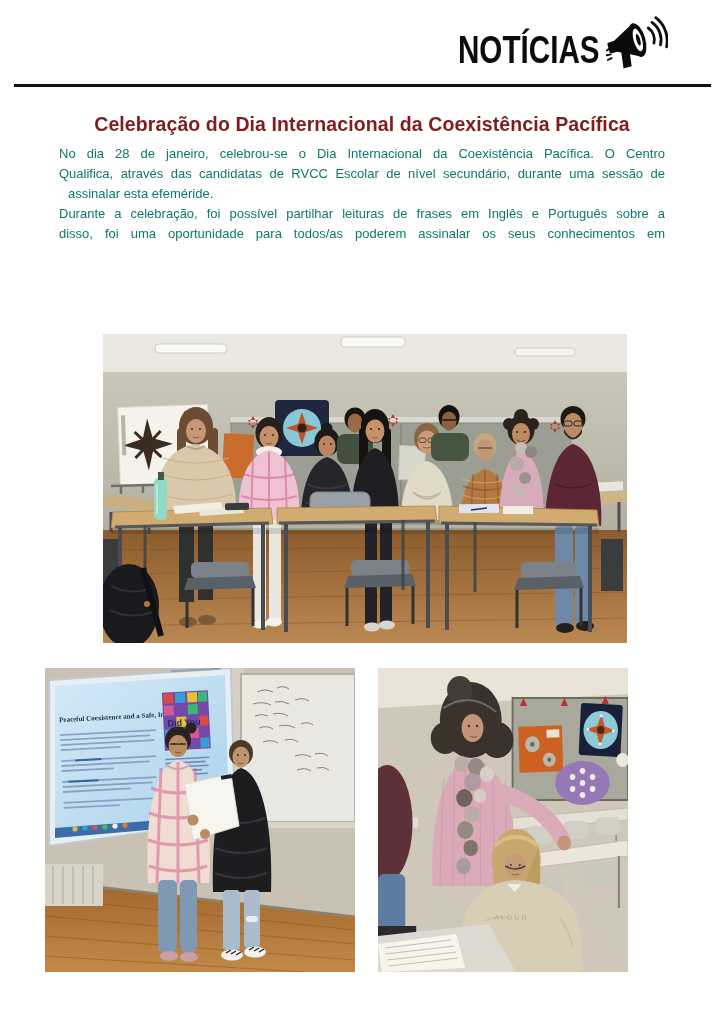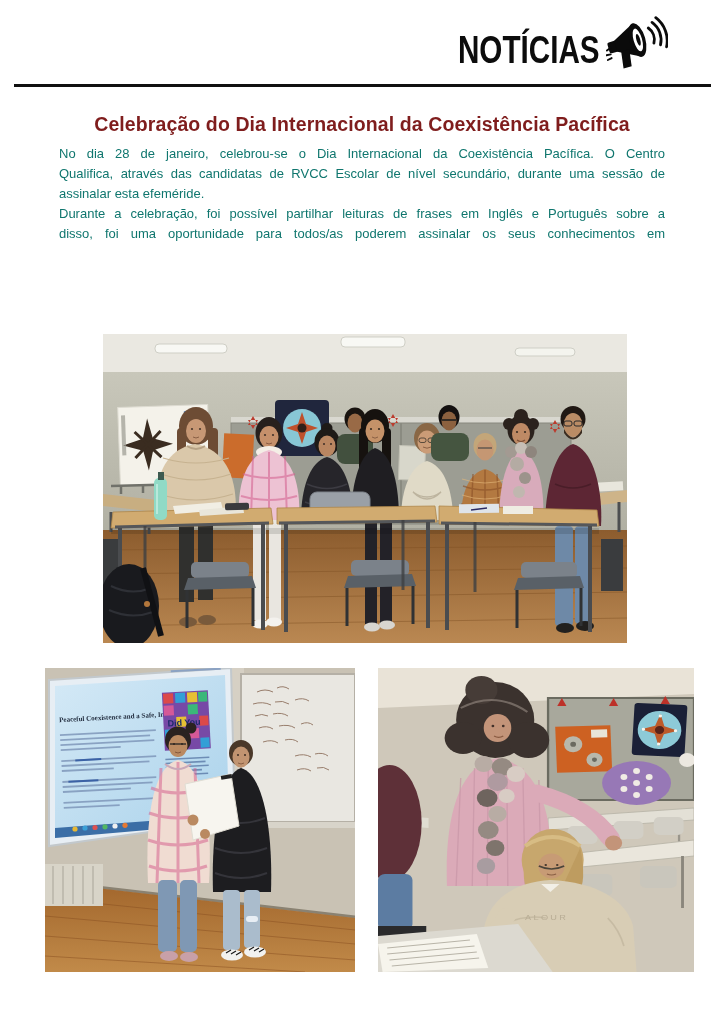--- a/index.html
+++ b/index.html
@@ -21,27 +21,27 @@
   .title{
     position:absolute;left:30px;top:111px;width:664px;
     text-align:center;font-size:19.5px;font-weight:bold;letter-spacing:0.1px;
     color:#7f1d1d;line-height:26px;
   }
   .bodytext{
     position:absolute;left:59px;top:144px;width:606px;
     font-size:13px;line-height:20px;color:#0f766e;
   }
   .pline{text-align:justify;text-align-last:justify;}
-  .pline.last{text-align-last:auto;}
+  .pline.last{text-align-last:auto;margin-left:9px;}
   
   .photo{position:absolute;filter:blur(0.4px) saturate(0.97);}
   .photo svg{display:block;width:100%;height:100%;}
   #photo-main{left:103px;top:334px;width:524px;height:309px;}
   #photo-left{left:45px;top:668px;width:310px;height:304px;}
-  #photo-right{left:378px;top:668px;width:316px;height:304px;}
+  #photo-right{left:378px;top:668px;width:250px;height:304px;}
 </style>
 </head>
 <body>
 
 <div class="page">
 
   <div class="brand">NOTÍCIAS</div>
 
   <svg class="megaphone" viewBox="0 0 66 60" aria-hidden="true">
     <g transform="rotate(-16 30 32)" fill="#0b0b0b">

